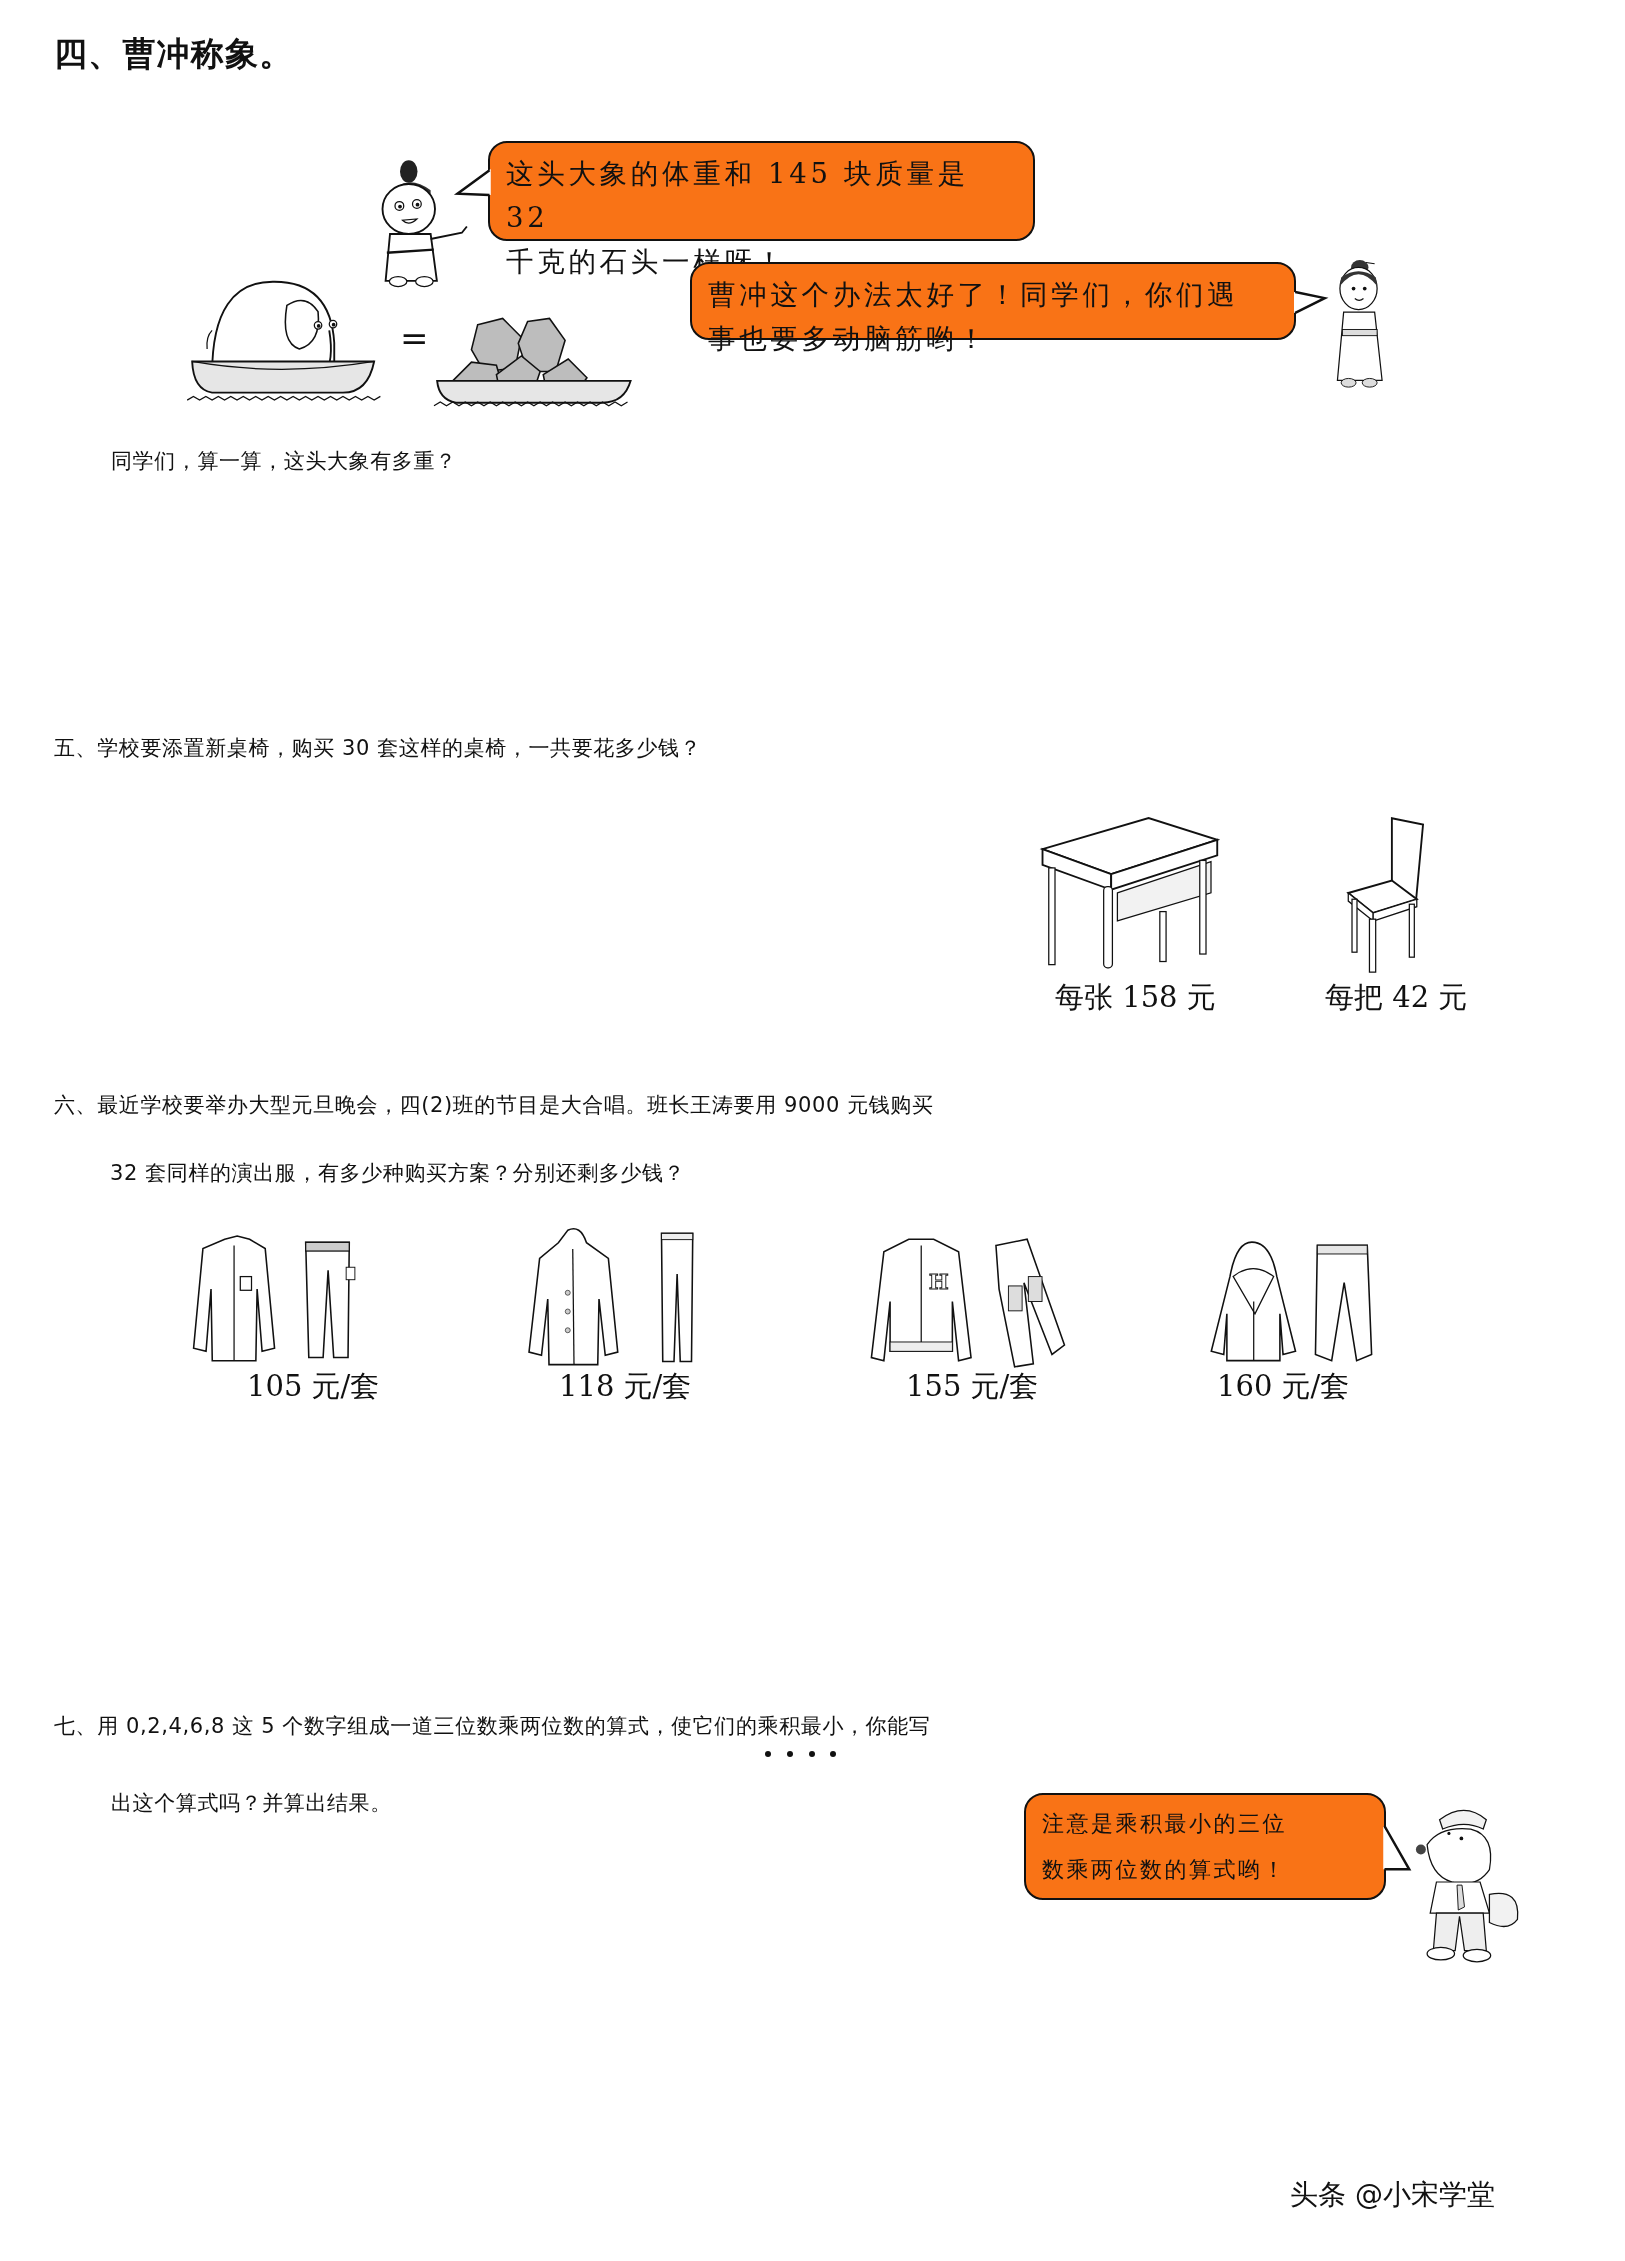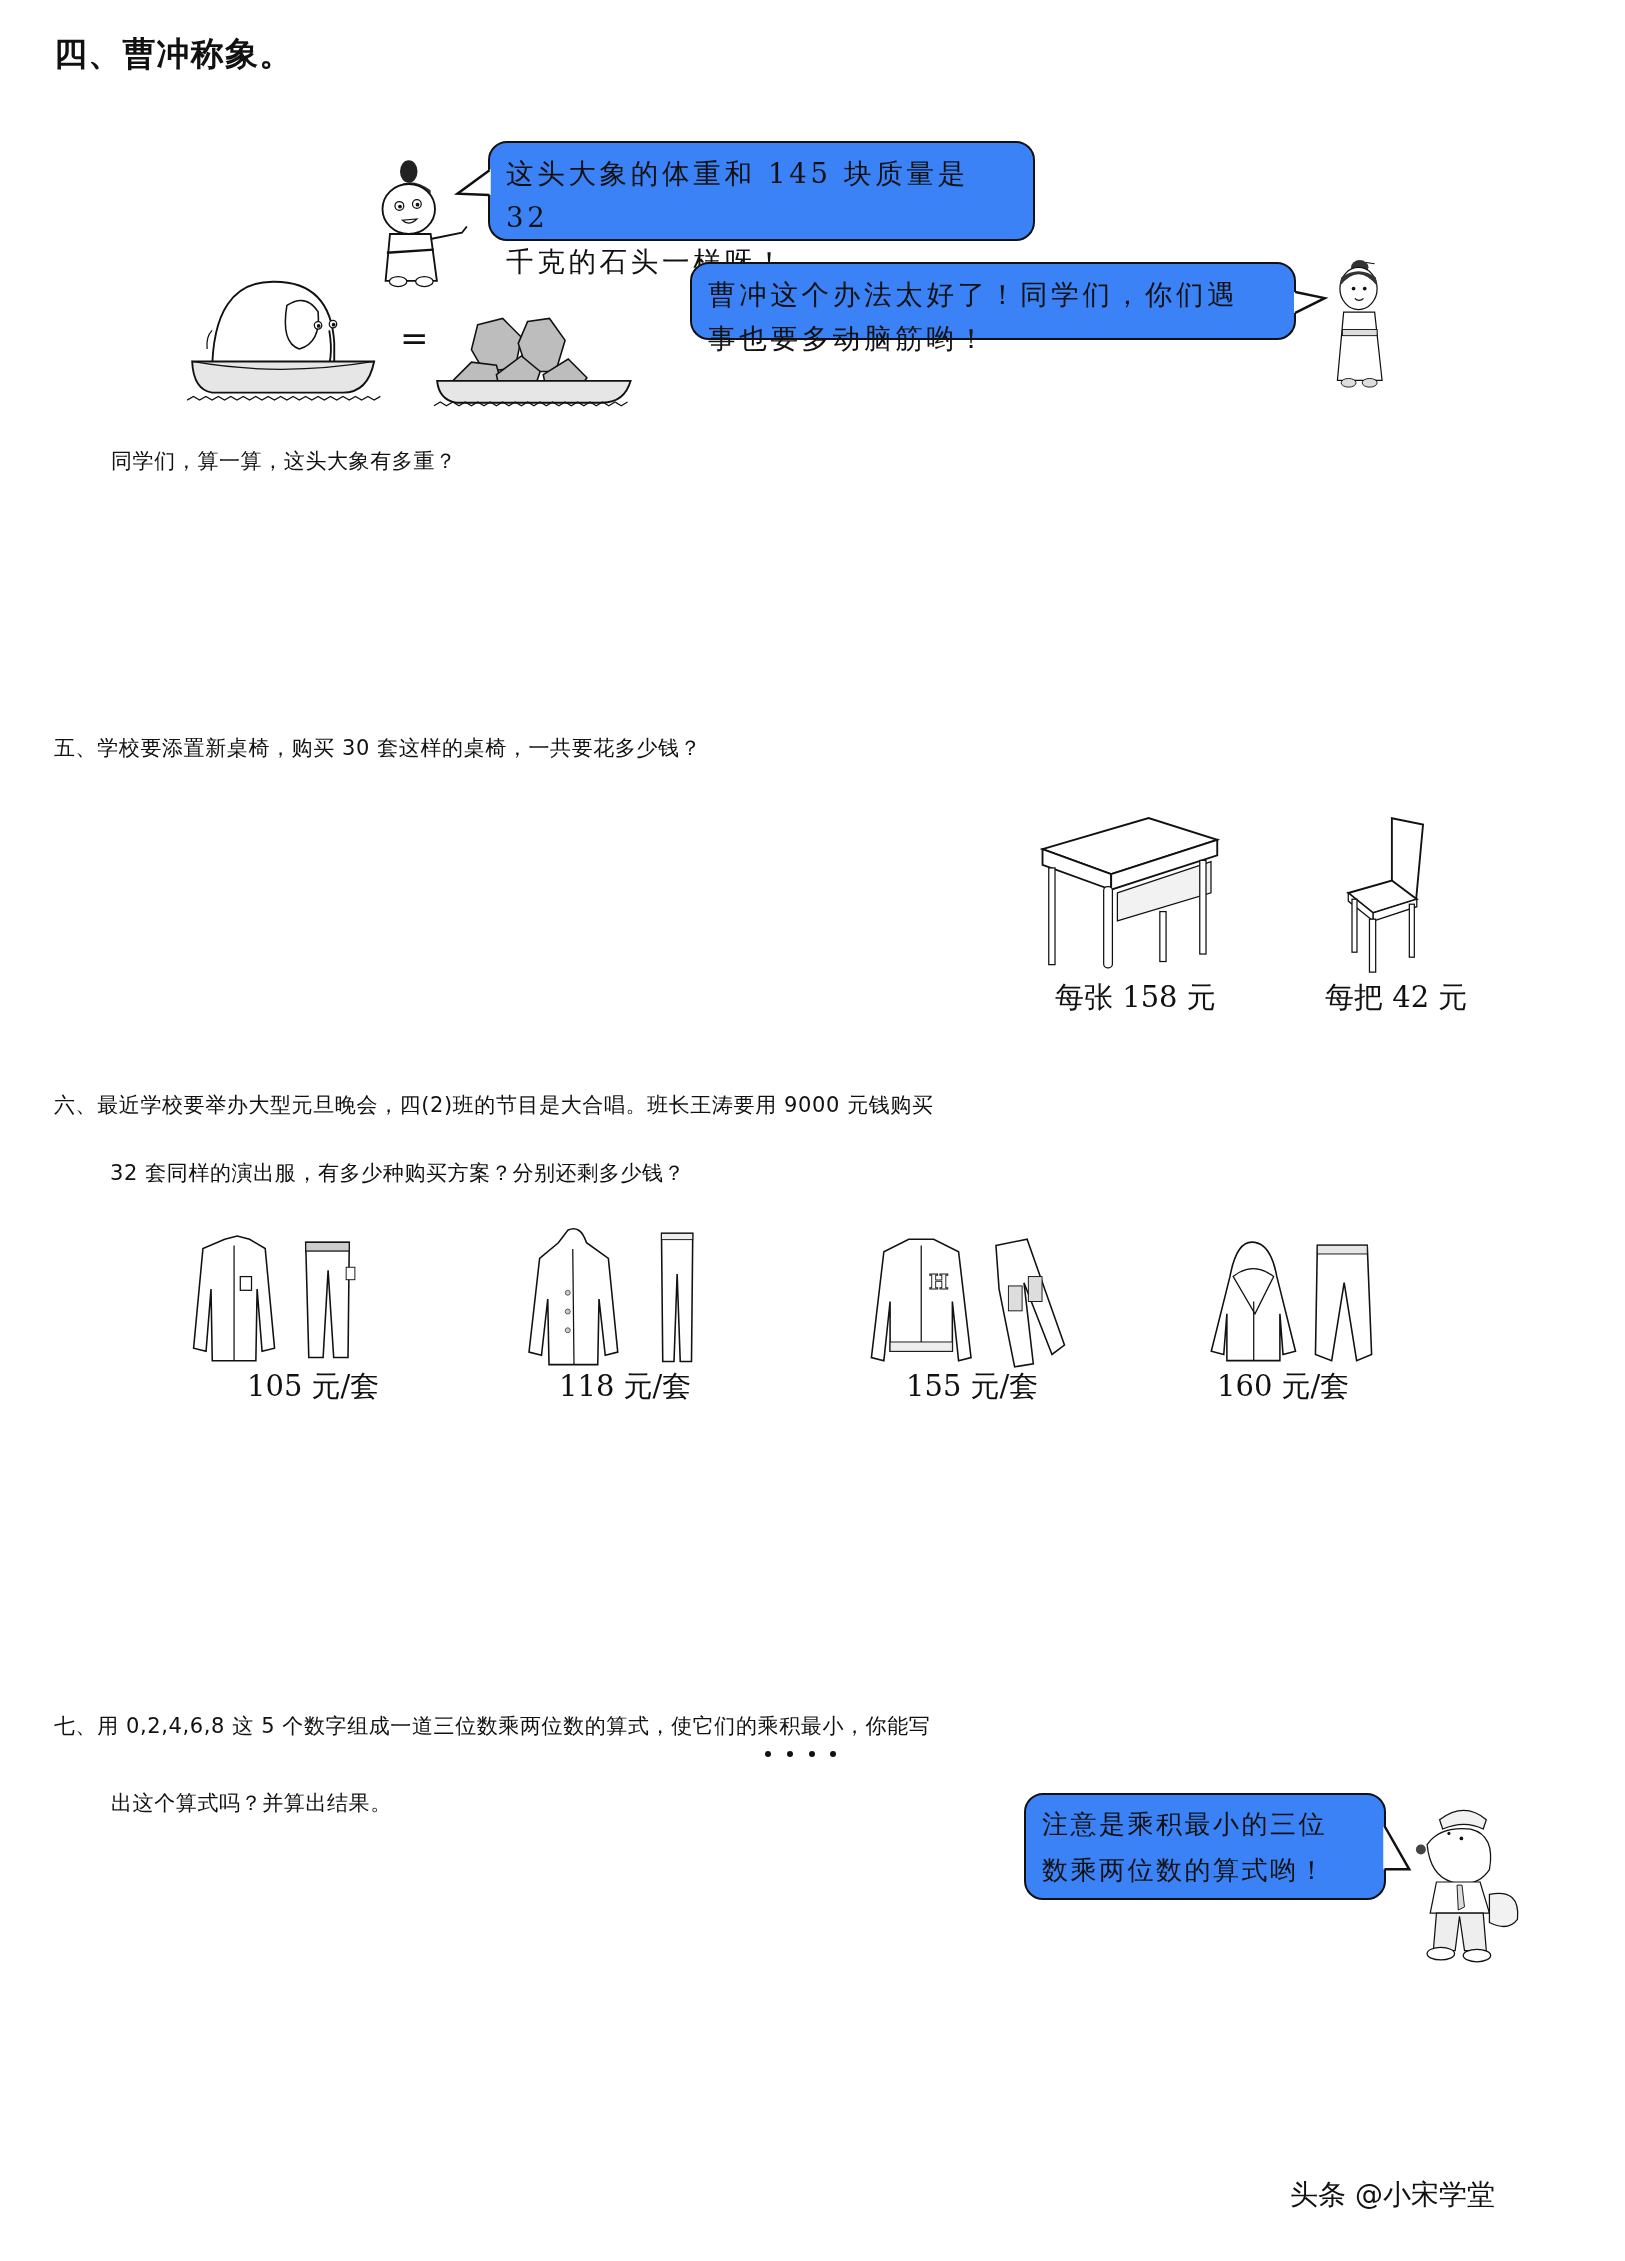--- a/index.html
+++ b/index.html
@@ -4,21 +4,21 @@
 <style>
   html, body { margin: 0; padding: 0; background: #ffffff; }
   body {
     width: 1626px; height: 2261px; position: relative; overflow: hidden;
     font-family: "DejaVu Serif", "Liberation Serif", serif; color: #111;
   }
   .abs { position: absolute; }
   .heading { font-family: Liberation Mono, monospace; font-weight: bold; font-size: 33px; letter-spacing: 1.2px; }
   .qtext { font-family: "DejaVu Sans", "Liberation Sans", sans-serif; font-size: 21px; letter-spacing: 0.6px; white-space: nowrap; }
   .bubble {
-    position: absolute; border: 2.5px solid #111; border-radius: 19px; background: #3b82f6;
+    position: absolute; border: 2.5px solid #111; border-radius: 19px; background: #f97316;
     font-family: "DejaVu Serif", "Liberation Serif", serif; font-size: 27.5px; line-height: 44px;
     padding: 7.5px 16px; box-sizing: border-box; letter-spacing: 3.7px;
   }
   .bubble .tail { position: absolute; }
   .caption { font-family: "DejaVu Serif", "Liberation Serif", serif; font-size: 29px; white-space: nowrap; }
   .emph { position: relative; }
   .emph::after {
     content: ""; position: absolute; left: 50%; bottom: -19px; width: 6.2px; height: 6.2px;
     margin-left: -3.1px; border-radius: 50%; background: #111;
   }
@@ -173,21 +173,21 @@
   <path d="M175 10 L255 10 L262 185 L238 195 L218 70 L198 195 L172 185 Z" fill="#fff" stroke="#111" stroke-width="2.5"></path>
   <rect x="175" y="10" width="80" height="14" fill="#e6e6e6" stroke="#111" stroke-width="1.5"></rect>
 </svg>
 <div class="abs caption" style="left:1217px; top:1367px;">160 元/套</div>
 
 <div class="abs qtext" style="left:54px; top:1712px;">
   <span>七、用 0,2,4,6,8 这 5 个数字组成一道三位数乘两位数的算式，使它们的</span><span class="emph">乘</span><span class="emph">积</span><span class="emph">最</span><span class="emph">小</span><span>，你能写</span>
 </div>
 <div class="abs qtext" style="left:111px; top:1789px;">出这个算式吗？并算出结果。</div>
 
-<div class="bubble" style="left:1024px; top:1793px; width:362px; height:107px; font-size:26px; line-height:46px; padding:6.2px 16px; letter-spacing:2.5px;">
+<div class="bubble" style="left:1024px; top:1793px; width:362px; height:107px; font-size:22px; line-height:46px; padding:6.2px 16px; letter-spacing:2.5px;">
   <div>注意是乘积最小的三位</div>
   <div>数乘两位数的算式哟！</div>
   <svg class="tail" style="right:-27.5px; top:31px;" width="29" height="47" viewBox="0 0 46 76">
     <polygon points="0,0 44,70 0,70" fill="#fff"></polygon>
     <polyline points="2,0 42,70 2,70" fill="none" stroke="#111" stroke-width="4"></polyline>
   </svg>
 </div>
 
 <svg class="abs" style="left:1402px; top:1801px;" width="125" height="162" viewBox="0 0 200 260">
   <path d="M60 30 Q100 0 135 30 L130 45 Q100 30 65 45 Z" fill="#f2f2f2" stroke="#111" stroke-width="2"></path>

